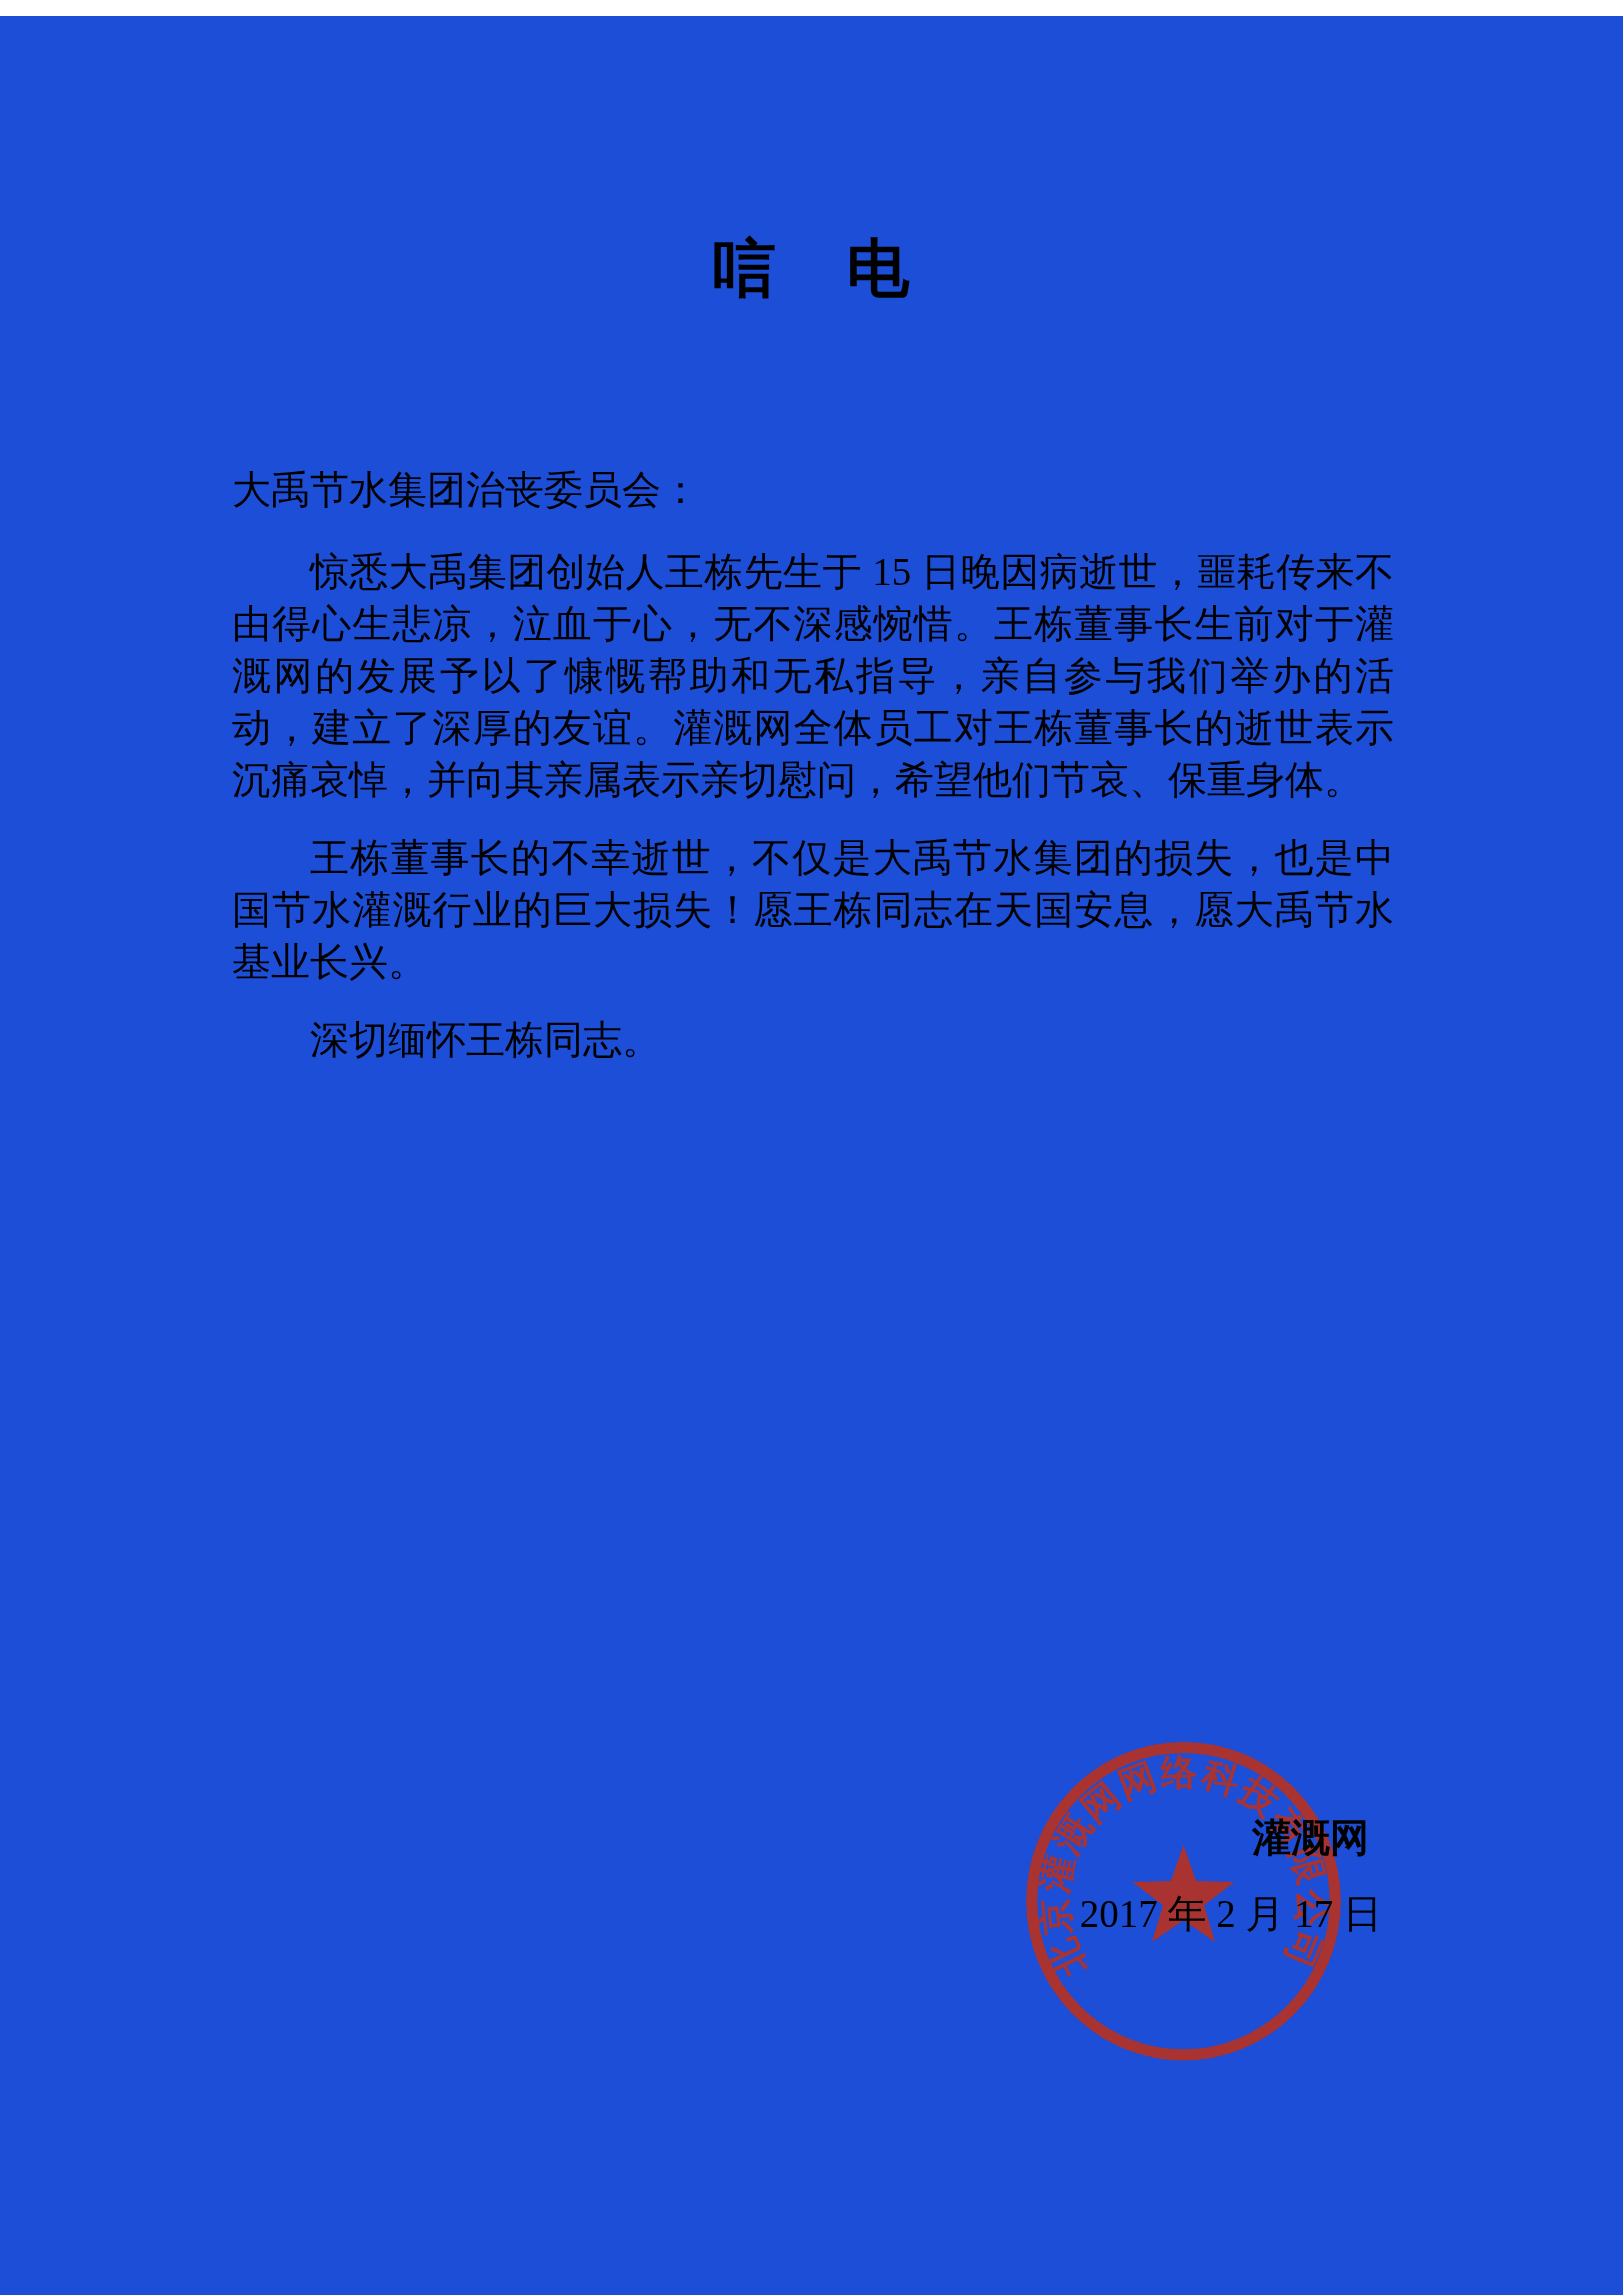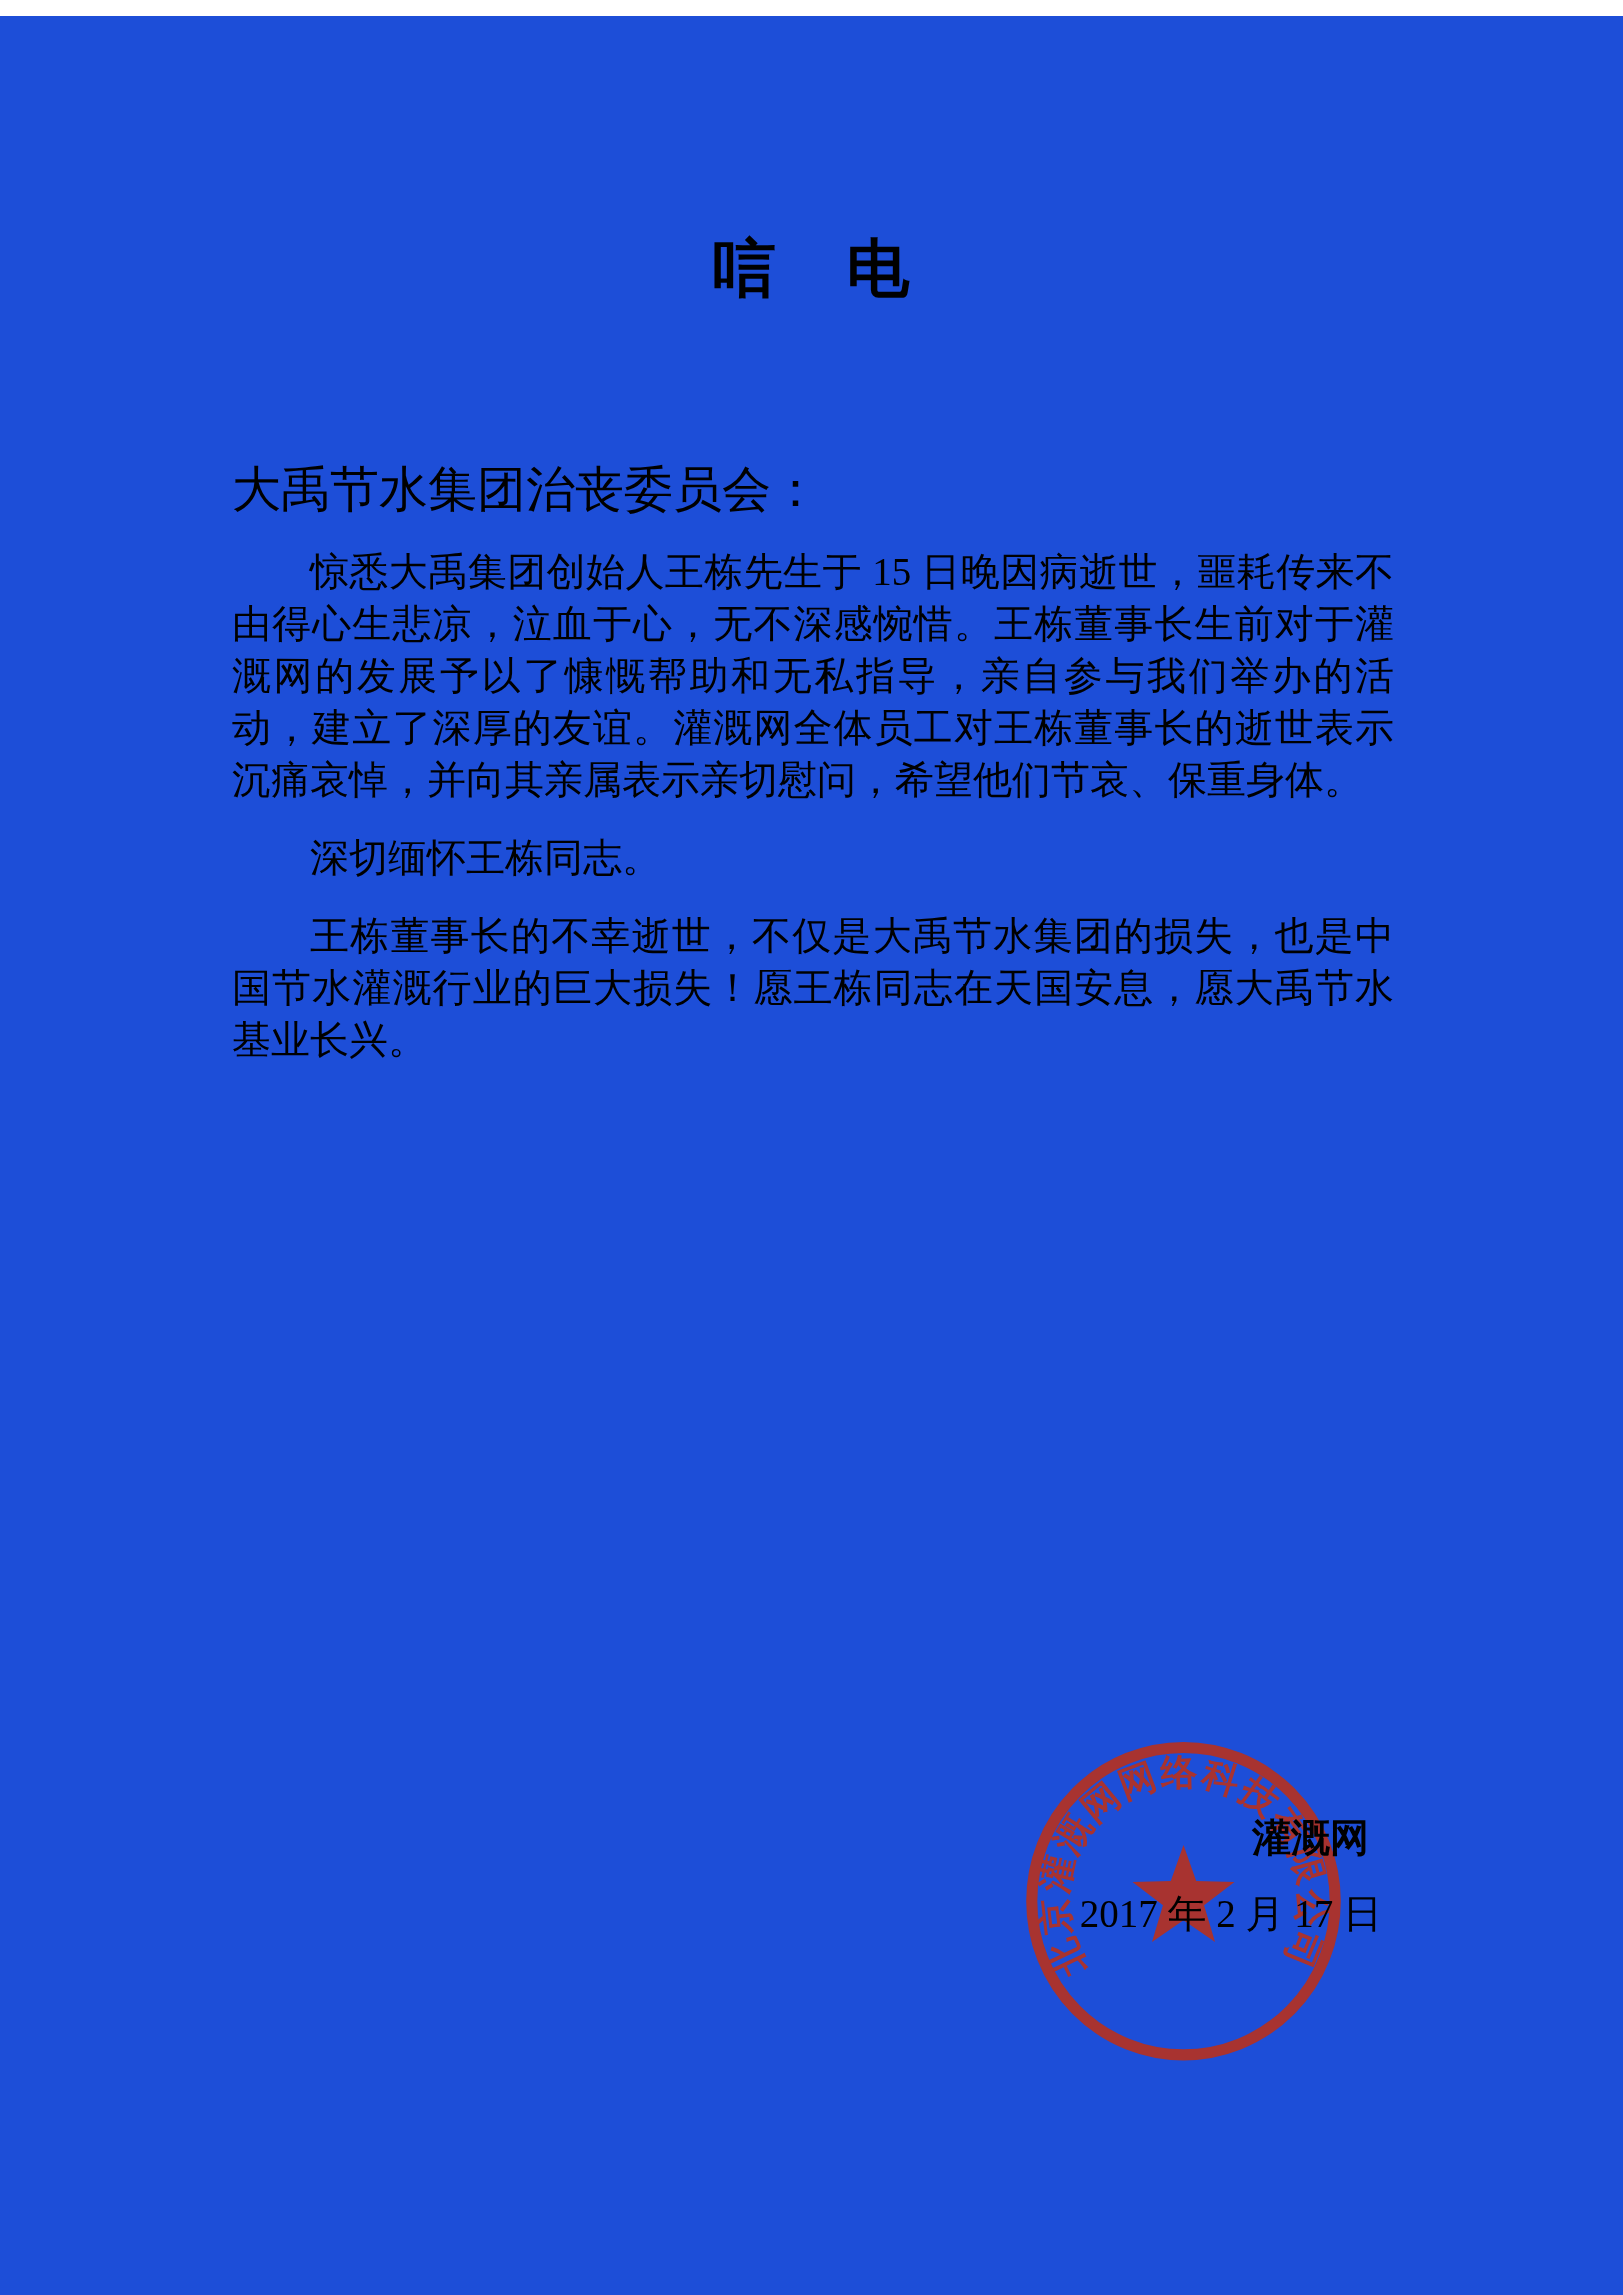--- a/index.html
+++ b/index.html
@@ -21,21 +21,21 @@
   }
   .doc-title{
     font-size:63px;
     font-weight:bold;
     text-align:center;
     letter-spacing:3.9px;
     margin:0 0 139px 0;
     line-height:1.2;
   }
   .salutation{
-    font-size:49px;
+    font-size:39px;
     line-height:85px;
     margin:0 0 14.4px 0;
   }
   .para{
     font-size:39px;
     line-height:52px;
     text-indent:2em;
     text-align:justify;
     margin:0 0 26px 0;
   }
@@ -74,22 +74,22 @@
 </style>
 </head>
 <body>
 
 <div class="page">
 
   <div class="content">
     <h1 class="doc-title">唁　电</h1>
     <p class="salutation">大禹节水集团治丧委员会：</p>
     <p class="para">惊悉大禹集团创始人王栋先生于 15 日晚因病逝世，噩耗传来不由得心生悲凉，泣血于心，无不深感惋惜。王栋董事长生前对于灌溉网的发展予以了慷慨帮助和无私指导，亲自参与我们举办的活动，建立了深厚的友谊。灌溉网全体员工对王栋董事长的逝世表示沉痛哀悼，并向其亲属表示亲切慰问，希望他们节哀、保重身体。</p>
+    <p class="para">王栋董事长的不幸逝世，不仅是大禹节水集团的损失，也是中国节水灌溉行业的巨大损失！愿王栋同志在天国安息，愿大禹节水基业长兴。</p>
     <p class="para">深切缅怀王栋同志。</p>
-    <p class="para">王栋董事长的不幸逝世，不仅是大禹节水集团的损失，也是中国节水灌溉行业的巨大损失！愿王栋同志在天国安息，愿大禹节水基业长兴。</p>
   </div>
 
   <div class="seal">
     <svg viewBox="0 0 500 505" xmlns="http://www.w3.org/2000/svg">
       <defs>
         <path id="seal-arc" d="M 104.2 354.1 A 178 178 0 1 1 395.8 354.1" fill="none"></path>
       </defs>
       <ellipse cx="250" cy="252" rx="232" ry="235" fill="none" stroke-width="17" opacity="0.92" stroke="#b43122"></ellipse>
       <polygon points="250,166 269.4,221.3 328,222.7 281.4,258.2 298.2,314.3 250,281 201.8,314.3 218.6,258.2 172,222.7 230.6,221.3" opacity="0.92" fill="#b43122"></polygon>
       <text class="seal-arc-text" opacity="0.92" fill="#b43122">

